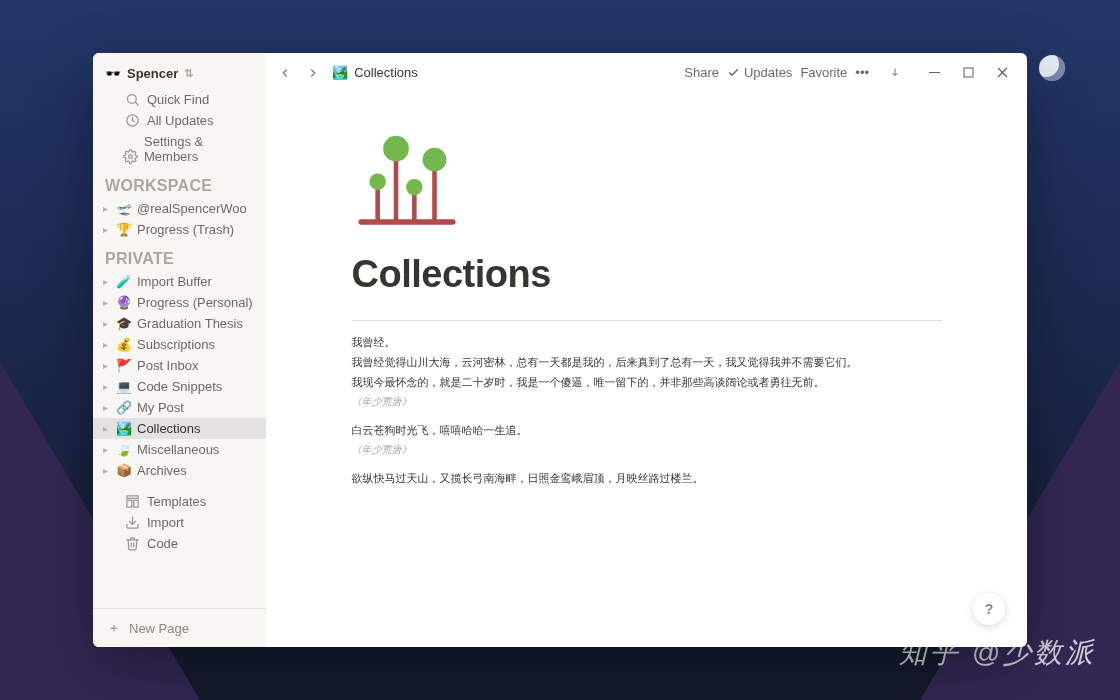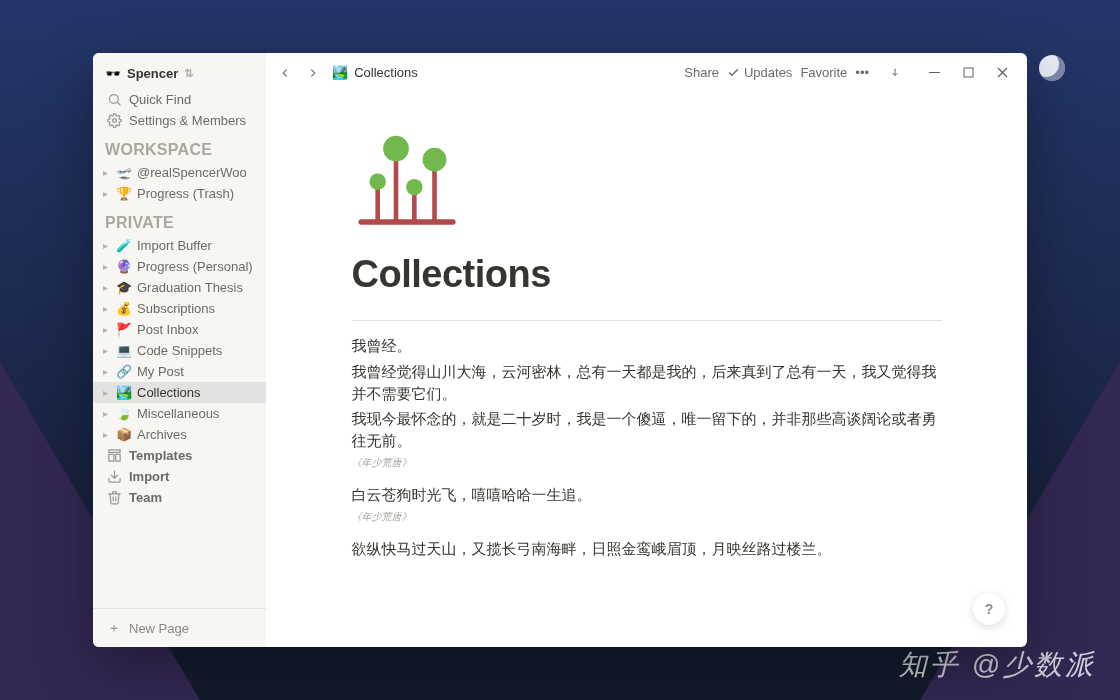--- a/index.html
+++ b/index.html
@@ -64,21 +64,21 @@
   .ws-switch {
     display: flex; align-items: center;
     padding: 3px 12px 8px;
     font-weight: 600; color: #37352f;
     cursor: pointer;
   }
   .ws-switch .ws-ico { width: 16px; display:inline-block; margin-right:6px;}
   .ws-chevrons { color:#b0ada5; margin-left:6px; font-size:11px; }
   .side-link {
     display: flex; align-items: flex-end;
-    padding: 3px 12px;
+    padding: 3px 30px;
     cursor: pointer;
     color:#6b6a66;
   }
   .side-link .ico { width:18px; display:inline-flex; justify-content:center; margin-right:6px; color:#9a9893;}
   .section-label {
     font-size: 16px;
     text-transform: uppercase;
     letter-spacing: .3px;
     color: #aaa89e;
     padding: 10px 12px 3px;
@@ -132,34 +132,34 @@
   .page-inner { margin: 0 auto; width: 590px; }
   .page-cover-icon { margin-bottom: 20px; }
   .page-title {
     font-size: 38px;
     font-weight: 700;
     color:#37352f;
     margin: 6px 0 2px;
     letter-spacing: -0.5px;
   }
   hr.div { border:none; border-top:1px solid #e2e1dd; margin: 24px 0 14px; }
-  .para { color:#37352f; font-size:15px; line-height:1.45; margin:4px 0 1px; word-break:break-word;}
+  .para { color:#37352f; font-size:11px; line-height:1.45; margin:4px 0 1px; word-break:break-word;}
   .cite { color:#a2a09a; font-size:10px; font-style:italic; margin: 4px 0 14px; }
 
   .help-fab {
     position:absolute; right:22px; bottom:22px;
     width:32px; height:32px; border-radius:50%;
     background:#fff; box-shadow:0 2px 8px rgba(0,0,0,0.15);
     display:flex; align-items:center; justify-content:center;
     color:#888; cursor:pointer; font-weight:600;
     z-index:20;
   }
   .watermark {
     position:absolute;
-    right: 24px; bottom: 16px;
+    right: 24px; bottom: 28px;
     color: rgba(255,255,255,0.78);
     font-size: 28px;
     font-style: italic;
     letter-spacing: 3px;
     z-index:5;
   }
   svg { display:block; }
 </style>
 </head>
 <body>
@@ -182,20 +182,29 @@
               <svg width="15" height="15" viewBox="0 0 24 24" fill="none" stroke="currentColor" stroke-width="2" stroke-linecap="round" stroke-linejoin="round">
                 <circle cx="11" cy="11" r="7"></circle>
                 <line x1="21" y1="21" x2="16.5" y2="16.5"></line>
               </svg>
             </span>
             <span>Quick Find</span>
           </div>
           <div class="side-link">
             <span class="ico">
               <svg width="15" height="15" viewBox="0 0 24 24" fill="none" stroke="currentColor" stroke-width="2" stroke-linecap="round" stroke-linejoin="round">
+                <circle cx="12" cy="12" r="9"></circle>
+                <polyline points="12 7 12 12 15 14"></polyline>
+              </svg>
+            </span>
+            <span>All Updates</span>
+          </div>
+          <div class="side-link">
+            <span class="ico">
+              <svg width="15" height="15" viewBox="0 0 24 24" fill="none" stroke="currentColor" stroke-width="2" stroke-linecap="round" stroke-linejoin="round">
                 <circle cx="12" cy="12" r="3"></circle>
                 <path d="M19.4 15a1.7 1.7 0 0 0 .34 1.87l.06.06a2 2 0 1 1-2.83 2.83l-.06-.06a1.7 1.7 0 0 0-1.87-.34 1.7 1.7 0 0 0-1 1.56V21a2 2 0 1 1-4 0v-.09a1.7 1.7 0 0 0-1-1.56 1.7 1.7 0 0 0-1.87.34l-.06.06a2 2 0 1 1-2.83-2.83l.06-.06a1.7 1.7 0 0 0 .34-1.87 1.7 1.7 0 0 0-1.56-1H3a2 2 0 1 1 0-4h.09a1.7 1.7 0 0 0 1.56-1 1.7 1.7 0 0 0-.34-1.87l-.06-.06a2 2 0 1 1 2.83-2.83l.06.06a1.7 1.7 0 0 0 1.87.34 1.7 1.7 0 0 0 1-1.56V3a2 2 0 1 1 4 0v.09a1.7 1.7 0 0 0 1 1.56 1.7 1.7 0 0 0 1.87-.34l.06-.06a2 2 0 1 1 2.83 2.83l-.06.06a1.7 1.7 0 0 0-.34 1.87 1.7 1.7 0 0 0 1.56 1H21a2 2 0 1 1 0 4h-.09a1.7 1.7 0 0 0-1.56 1z"></path>
               </svg>
             </span>
             <span>Settings &amp; Members</span>
           </div>
         </div>
       <div id="sb-sections">
           <div class="section-label">WORKSPACE</div>
           <div class="page-item">
@@ -254,21 +263,21 @@
             <span class="emoji">🍃</span>
             <span>Miscellaneous</span>
           </div>
           <div class="page-item">
             <span class="caret">▸</span>
             <span class="emoji">📦</span>
             <span>Archives</span>
           </div>
         </div>
 
-      <div class="side-bottom" id="sb-secondary" style="margin-top:0;font-weight:bold;">
+      <div class="side-bottom" id="sb-secondary" style="margin-top:10px;">
           <div class="side-link">
             <span class="ico">
               <svg width="15" height="15" viewBox="0 0 24 24" fill="none" stroke="currentColor" stroke-width="2" stroke-linecap="round" stroke-linejoin="round">
                 <rect x="3" y="3" width="18" height="4"></rect>
                 <rect x="3" y="10" width="8" height="11"></rect>
                 <rect x="14" y="10" width="7" height="11"></rect>
               </svg>
             </span>
             <span>Templates</span>
           </div>
@@ -284,21 +293,21 @@
           </div>
           <div class="side-link">
             <span class="ico">
               <svg width="15" height="15" viewBox="0 0 24 24" fill="none" stroke="currentColor" stroke-width="2" stroke-linecap="round" stroke-linejoin="round">
                 <polyline points="3 6 5 6 21 6"></polyline>
                 <path d="M19 6l-1 14a2 2 0 0 1-2 2H8a2 2 0 0 1-2-2L5 6"></path>
                 <path d="M10 11v6M14 11v6"></path>
                 <path d="M9 6V4a1 1 0 0 1 1-1h4a1 1 0 0 1 1 1v2"></path>
               </svg>
             </span>
-            <span>Team</span>
+            <span>Code</span>
           </div>
         </div>
       <div class="side-spacer"></div>
 
       <div class="new-page">
         <span class="plus">＋</span>
         <span>New Page</span>
       </div>
     </div>
 

